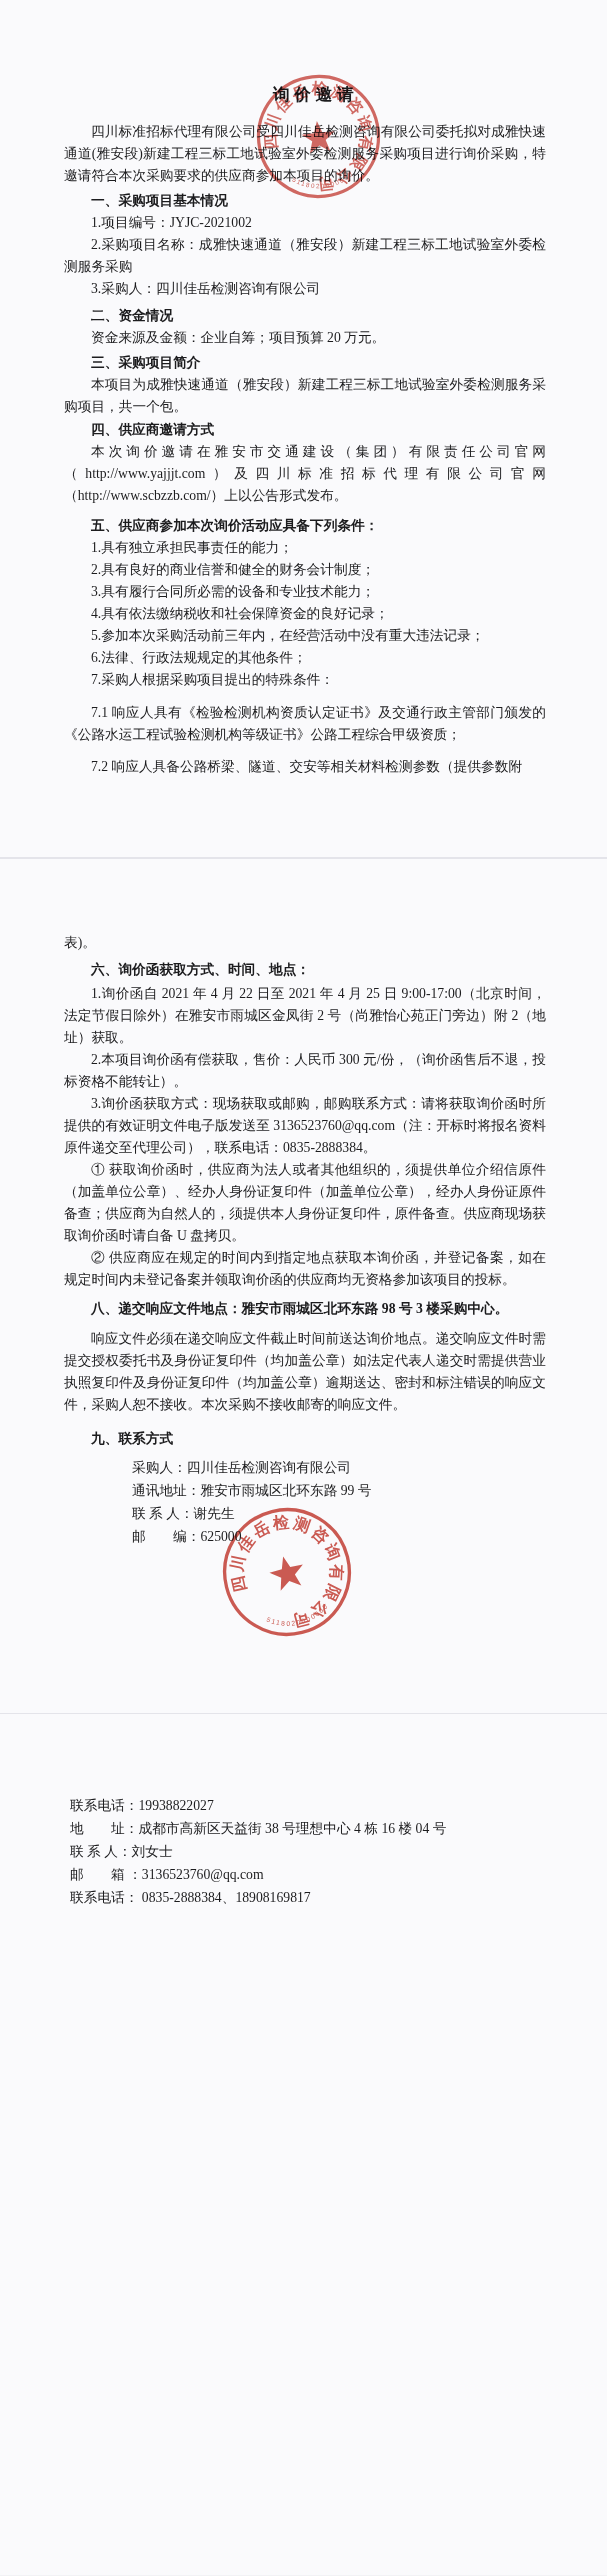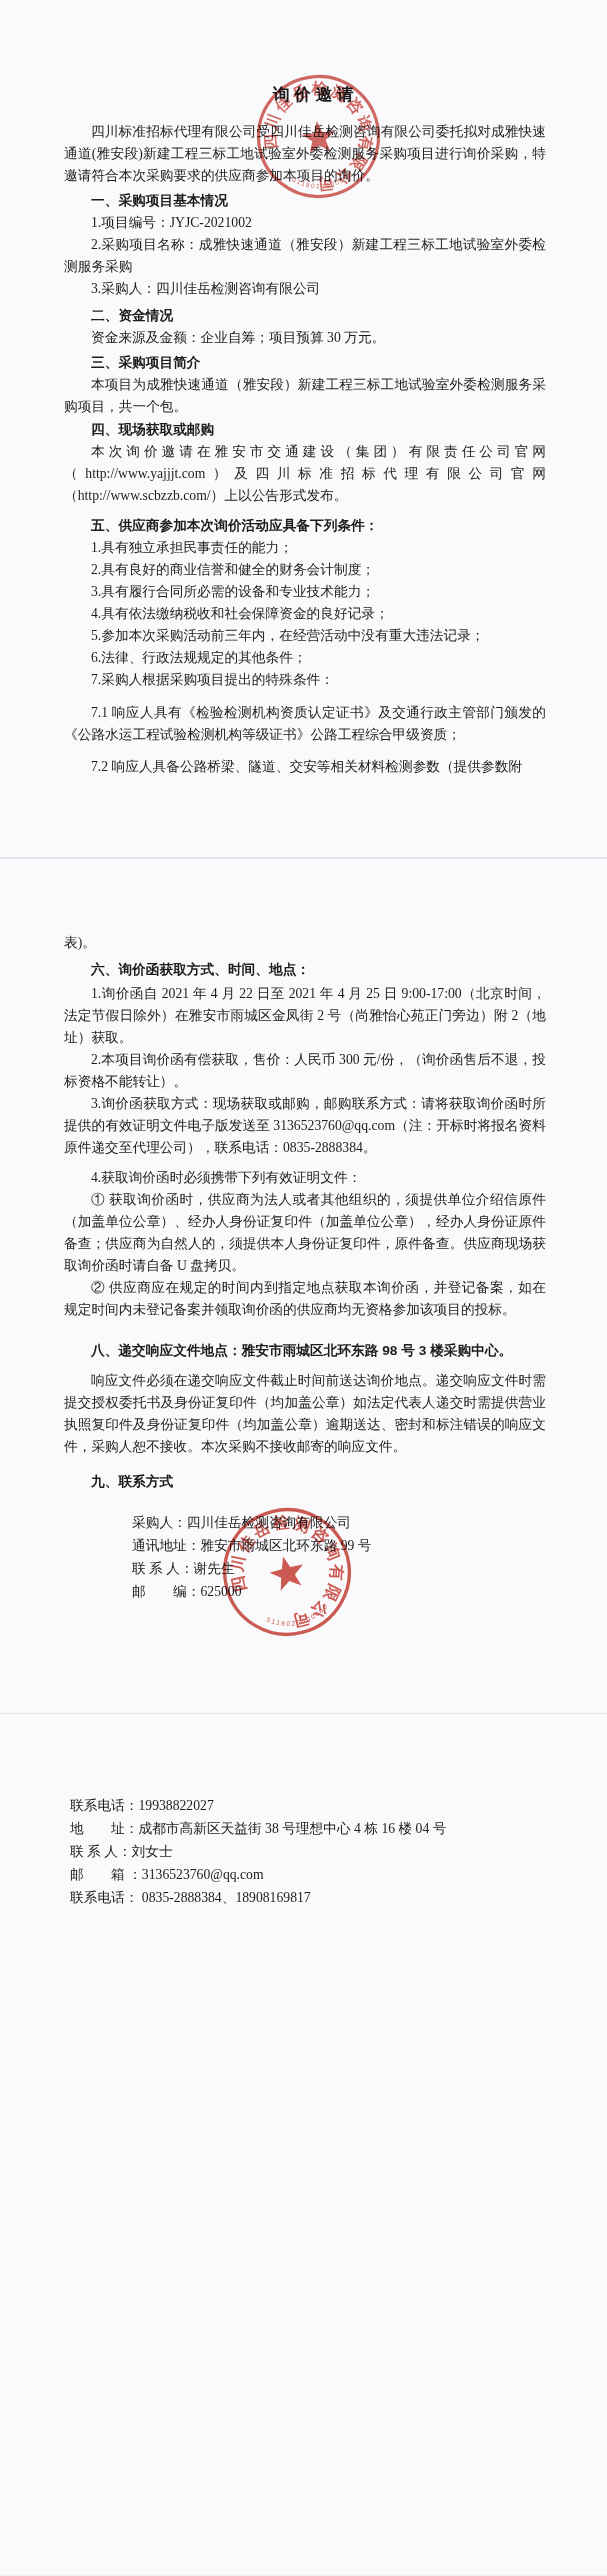--- a/index.html
+++ b/index.html
@@ -46,21 +46,21 @@
     text-align:left;
   }
   .u{text-decoration-thickness:0.8px;text-underline-offset:3px;}
   .serif-run{font-family:"Liberation Serif","DejaVu Serif",serif;font-weight:normal;}
   .contact-block{margin-left:68px;}
   .contact-block p{line-height:23px;text-align:left;}
   .agency-block{margin-left:34px;}
   .agency-block p{line-height:23px;text-align:left;}
   
   .mt2{margin-top:1.5px;}  .mt3{margin-top:2.3px;}  .mt6{margin-top:4.6px;}
-  .mt8{margin-top:18px;}  .mt9{margin-top:6.8px;}  .mt11{margin-top:8.3px;}
+  .mt8{margin-top:6px;font-family:Liberation Serif, serif;}  .mt9{margin-top:6.8px;}  .mt11{margin-top:8.3px;}
   .mt13{margin-top:10px;} .mt14{margin-top:10.6px;} .mt15{margin-top:11.4px;}
   .mt20{margin-top:15px;} .mt31{margin-top:23.5px;}
   .seal{
     position:absolute;
     pointer-events:none;
     mix-blend-mode:multiply;
   }
   .seal-1{left:254px;top:72px;width:129px;height:129px;opacity:.8;transform:rotate(-6deg);}
   .seal-2{left:220px;top:646px;width:134px;height:134px;opacity:.88;transform:rotate(-14deg);}
 </style>
@@ -74,26 +74,26 @@
     <p class="doc-title">询价邀请</p>
 
     <p class="ind mt20"><span class="u">四川标准招标代理有限公司</span><span>受</span><span class="u">四川佳岳检测咨询有限公司</span><span>委托拟对</span><span class="u">成雅快速通道(雅安段)新建工程三标工地试验室外委检测服务采购项目</span><span>进行询价采购，特邀请符合本次采购要求的供应商参加本项目的询价。</span></p>
 
     <p class="h mt2">一、采购项目基本情况</p>
     <p class="ind">1.项目编号：JYJC-2021002</p>
     <p class="ind">2.采购项目名称：成雅快速通道（雅安段）新建工程三标工地试验室外委检测服务采购</p>
     <p class="ind">3.采购人：四川佳岳检测咨询有限公司</p>
 
     <p class="h mt6">二、资金情况</p>
-    <p class="ind">资金来源及金额：企业自筹；项目预算 30 万元。</p>
+    <p class="ind">资金来源及金额：企业自筹；项目预算 20 万元。</p>
 
     <p class="h mt3">三、采购项目简介</p>
     <p class="ind">本项目为成雅快速通道（雅安段）新建工程三标工地试验室外委检测服务采购项目，共一个包。</p>
 
-    <p class="h">四、现场获取或邮购</p>
+    <p class="h">四、供应商邀请方式</p>
     <p class="ind">本次询价邀请在雅安市交通建设（集团）有限责任公司官网（http://www.yajjjt.com）及四川标准招标代理有限公司官网（http://www.scbzzb.com/）上以公告形式发布。</p>
 
     <p class="h mt9">五、供应商参加本次询价活动应具备下列条件：</p>
     <p class="ind">1.具有独立承担民事责任的能力；</p>
     <p class="ind">2.具有良好的商业信誉和健全的财务会计制度；</p>
     <p class="ind">3.具有履行合同所必需的设备和专业技术能力；</p>
     <p class="ind">4.具有依法缴纳税收和社会保障资金的良好记录；</p>
     <p class="ind">5.参加本次采购活动前三年内，在经营活动中没有重大违法记录；</p>
     <p class="ind">6.法律、行政法规规定的其他条件；</p>
     <p class="ind">7.采购人根据采购项目提出的特殊条件：</p>
@@ -119,21 +119,20 @@
   <div class="page-sep"></div>
 
   <div class="page page-2">
 
     <p>表)。</p>
 
     <p class="h mt6">六、询价函获取方式、时间、地点：</p>
     <p class="ind mt2"><span>1.询价函自</span><span class="u"> 2021 年 4 月 22 日至 2021 年 4 月 25 日 </span><span>9:00-17:00（北京时间，法定节假日除外）在雅安市雨城区金凤街 2 号（尚雅怡心苑正门旁边）附 2（地址）获取。</span></p>
     <p class="ind">2.本项目询价函有偿获取，售价：人民币 300 元/份，（询价函售后不退，投标资格不能转让）。</p>
     <p class="ind">3.询价函获取方式：现场获取或邮购，邮购联系方式：请将获取询价函时所提供的有效证明文件电子版发送至 3136523760@qq.com（注：开标时将报名资料原件递交至代理公司），联系电话：0835-2888384。</p>
-    <p class="ind mt11">4.获取询价函时必须携带下列有效证明文件：</p>
     <p class="ind">① 获取询价函时，供应商为法人或者其他组织的，须提供单位介绍信原件（加盖单位公章）、经办人身份证复印件（加盖单位公章），经办人身份证原件备查；供应商为自然人的，须提供本人身份证复印件，原件备查。供应商现场获取询价函时请自备 U 盘拷贝。</p>
     <p class="ind">② 供应商应在规定的时间内到指定地点获取本询价函，并登记备案，如在规定时间内未登记备案并领取询价函的供应商均无资格参加该项目的投标。</p>
 
 
     <p class="h mt8">八、递交响应文件地点：雅安市雨城区北环东路 98 号 3 楼采购中心。</p>
     <p class="ind mt11">响应文件必须在递交响应文件截止时间前送达询价地点。递交响应文件时需提交授权委托书及身份证复印件（均加盖公章）如法定代表人递交时需提供营业执照复印件及身份证复印件（均加盖公章）逾期送达、密封和标注错误的响应文件，采购人恕不接收。本次采购不接收邮寄的响应文件。</p>
 
     <p class="h mt15">九、联系方式</p>
     <div class="contact-block mt8">
       <p>采购人：四川佳岳检测咨询有限公司</p>

